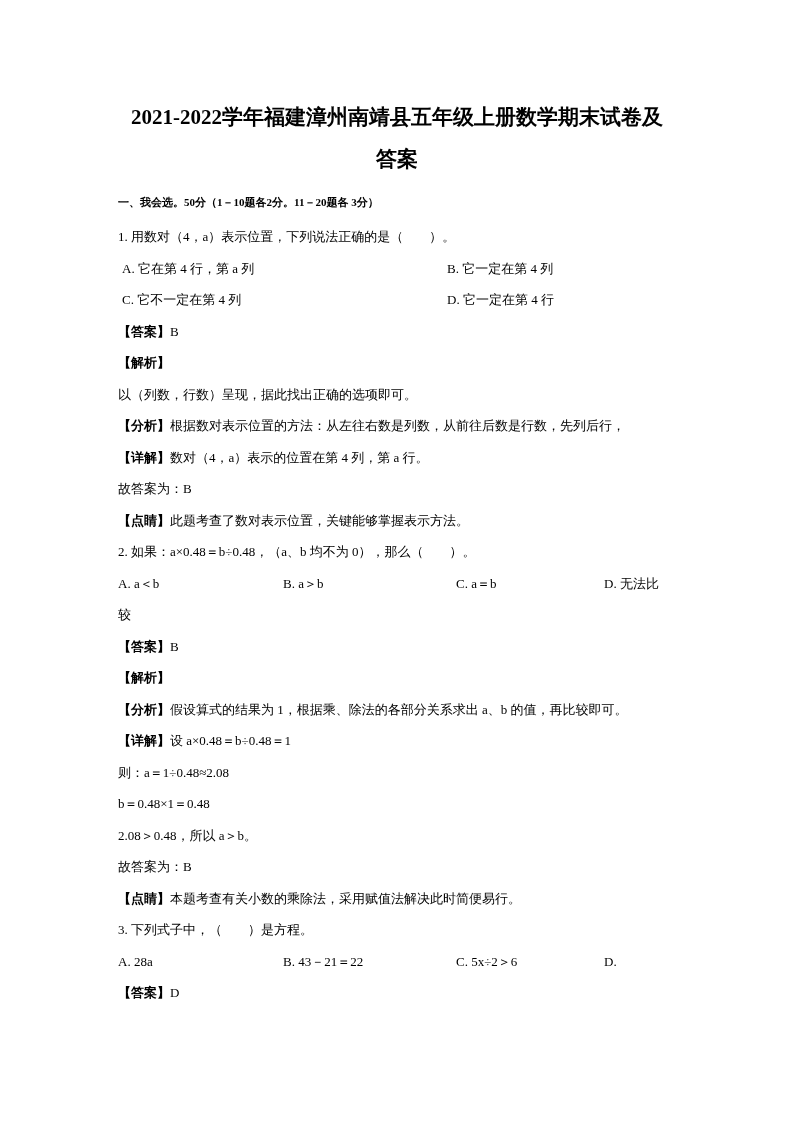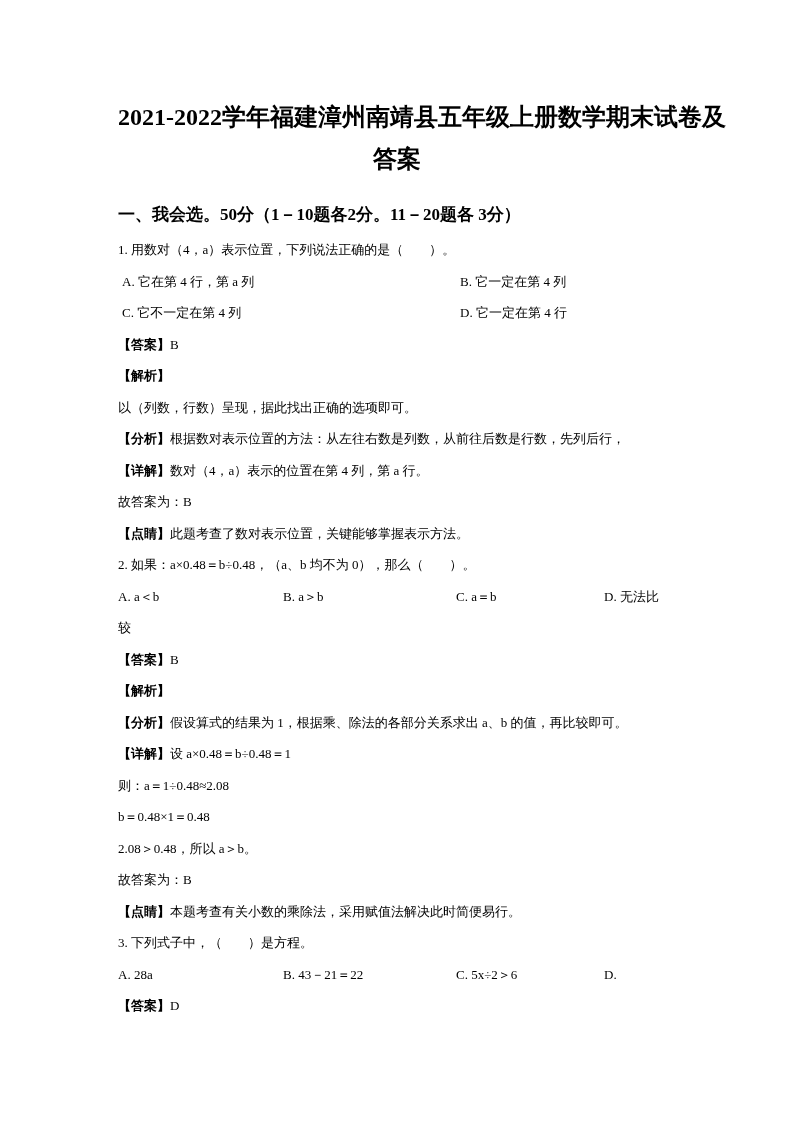--- a/index.html
+++ b/index.html
@@ -12,45 +12,45 @@
     margin: 0 auto;
     color: #000000;
     font-family: "Liberation Serif", "DejaVu Serif", serif;
   }
   .content {
     margin-left: 118px;
     width: 558px;
     padding-top: 96px;
   }
   .title {
-    font-size: 24px;
+    font-size: 21px;
     font-weight: bold;
     text-align: center;
     line-height: 42px;
     white-space: nowrap;
   }
   .heading {
-    font-size: 17px;
+    font-size: 11px;
     font-weight: bold;
     line-height: 30px;
-    margin-top: 20px;
+    margin-top: 7px;
     white-space: nowrap;
   }
   #lines { margin-top: 4px; }
   .line {
     position: relative;
     height: 31.5px;
     line-height: 31.5px;
     font-size: 13px;
     white-space: nowrap;
   }
   .bold-prefix { font-weight: bold; }
   .opt-cell { position: absolute; top: 0; }
   .cols2 .opt-cell:nth-child(1) { left: 4px; }
-  .cols2 .opt-cell:nth-child(2) { left: 342px; }
+  .cols2 .opt-cell:nth-child(2) { left: 329px; }
   .cols4 .opt-cell:nth-child(1) { left: 0; }
   .cols4 .opt-cell:nth-child(2) { left: 165px; }
   .cols4 .opt-cell:nth-child(3) { left: 338px; }
   .cols4 .opt-cell:nth-child(4) { left: 486px; }
 </style>
 </head>
 <body>
 
 <div class="page">
   <div class="content">

